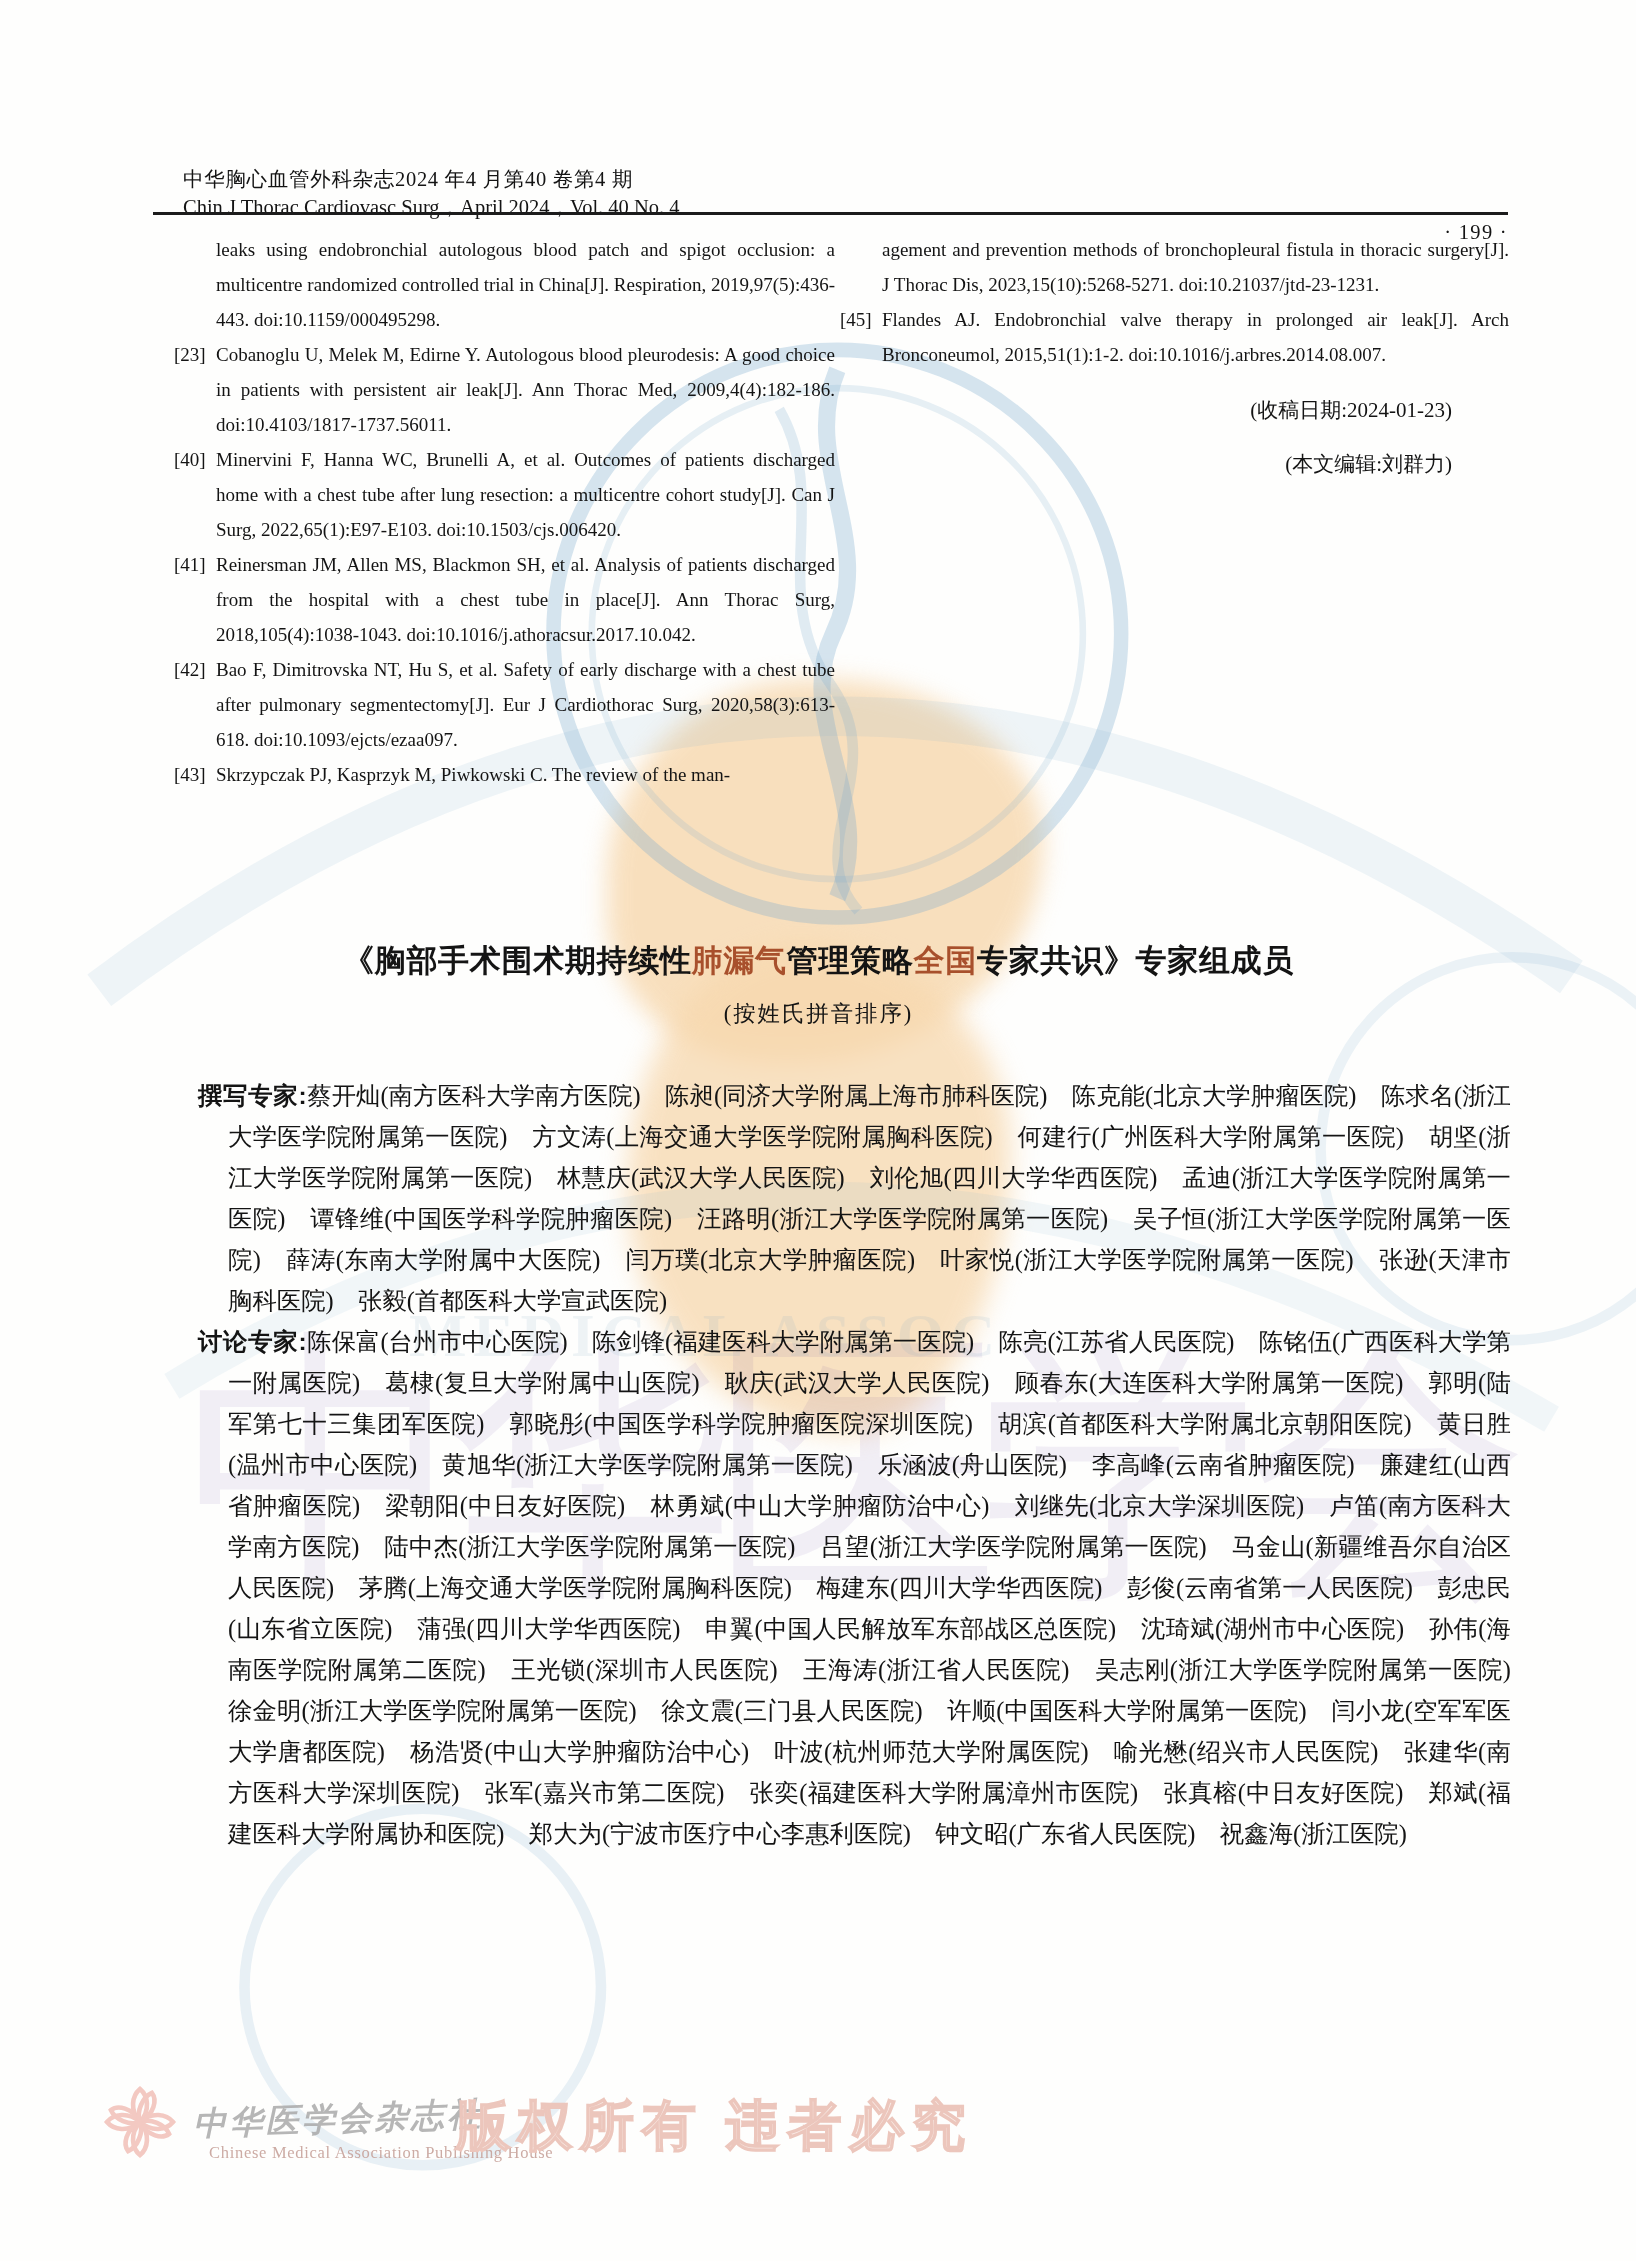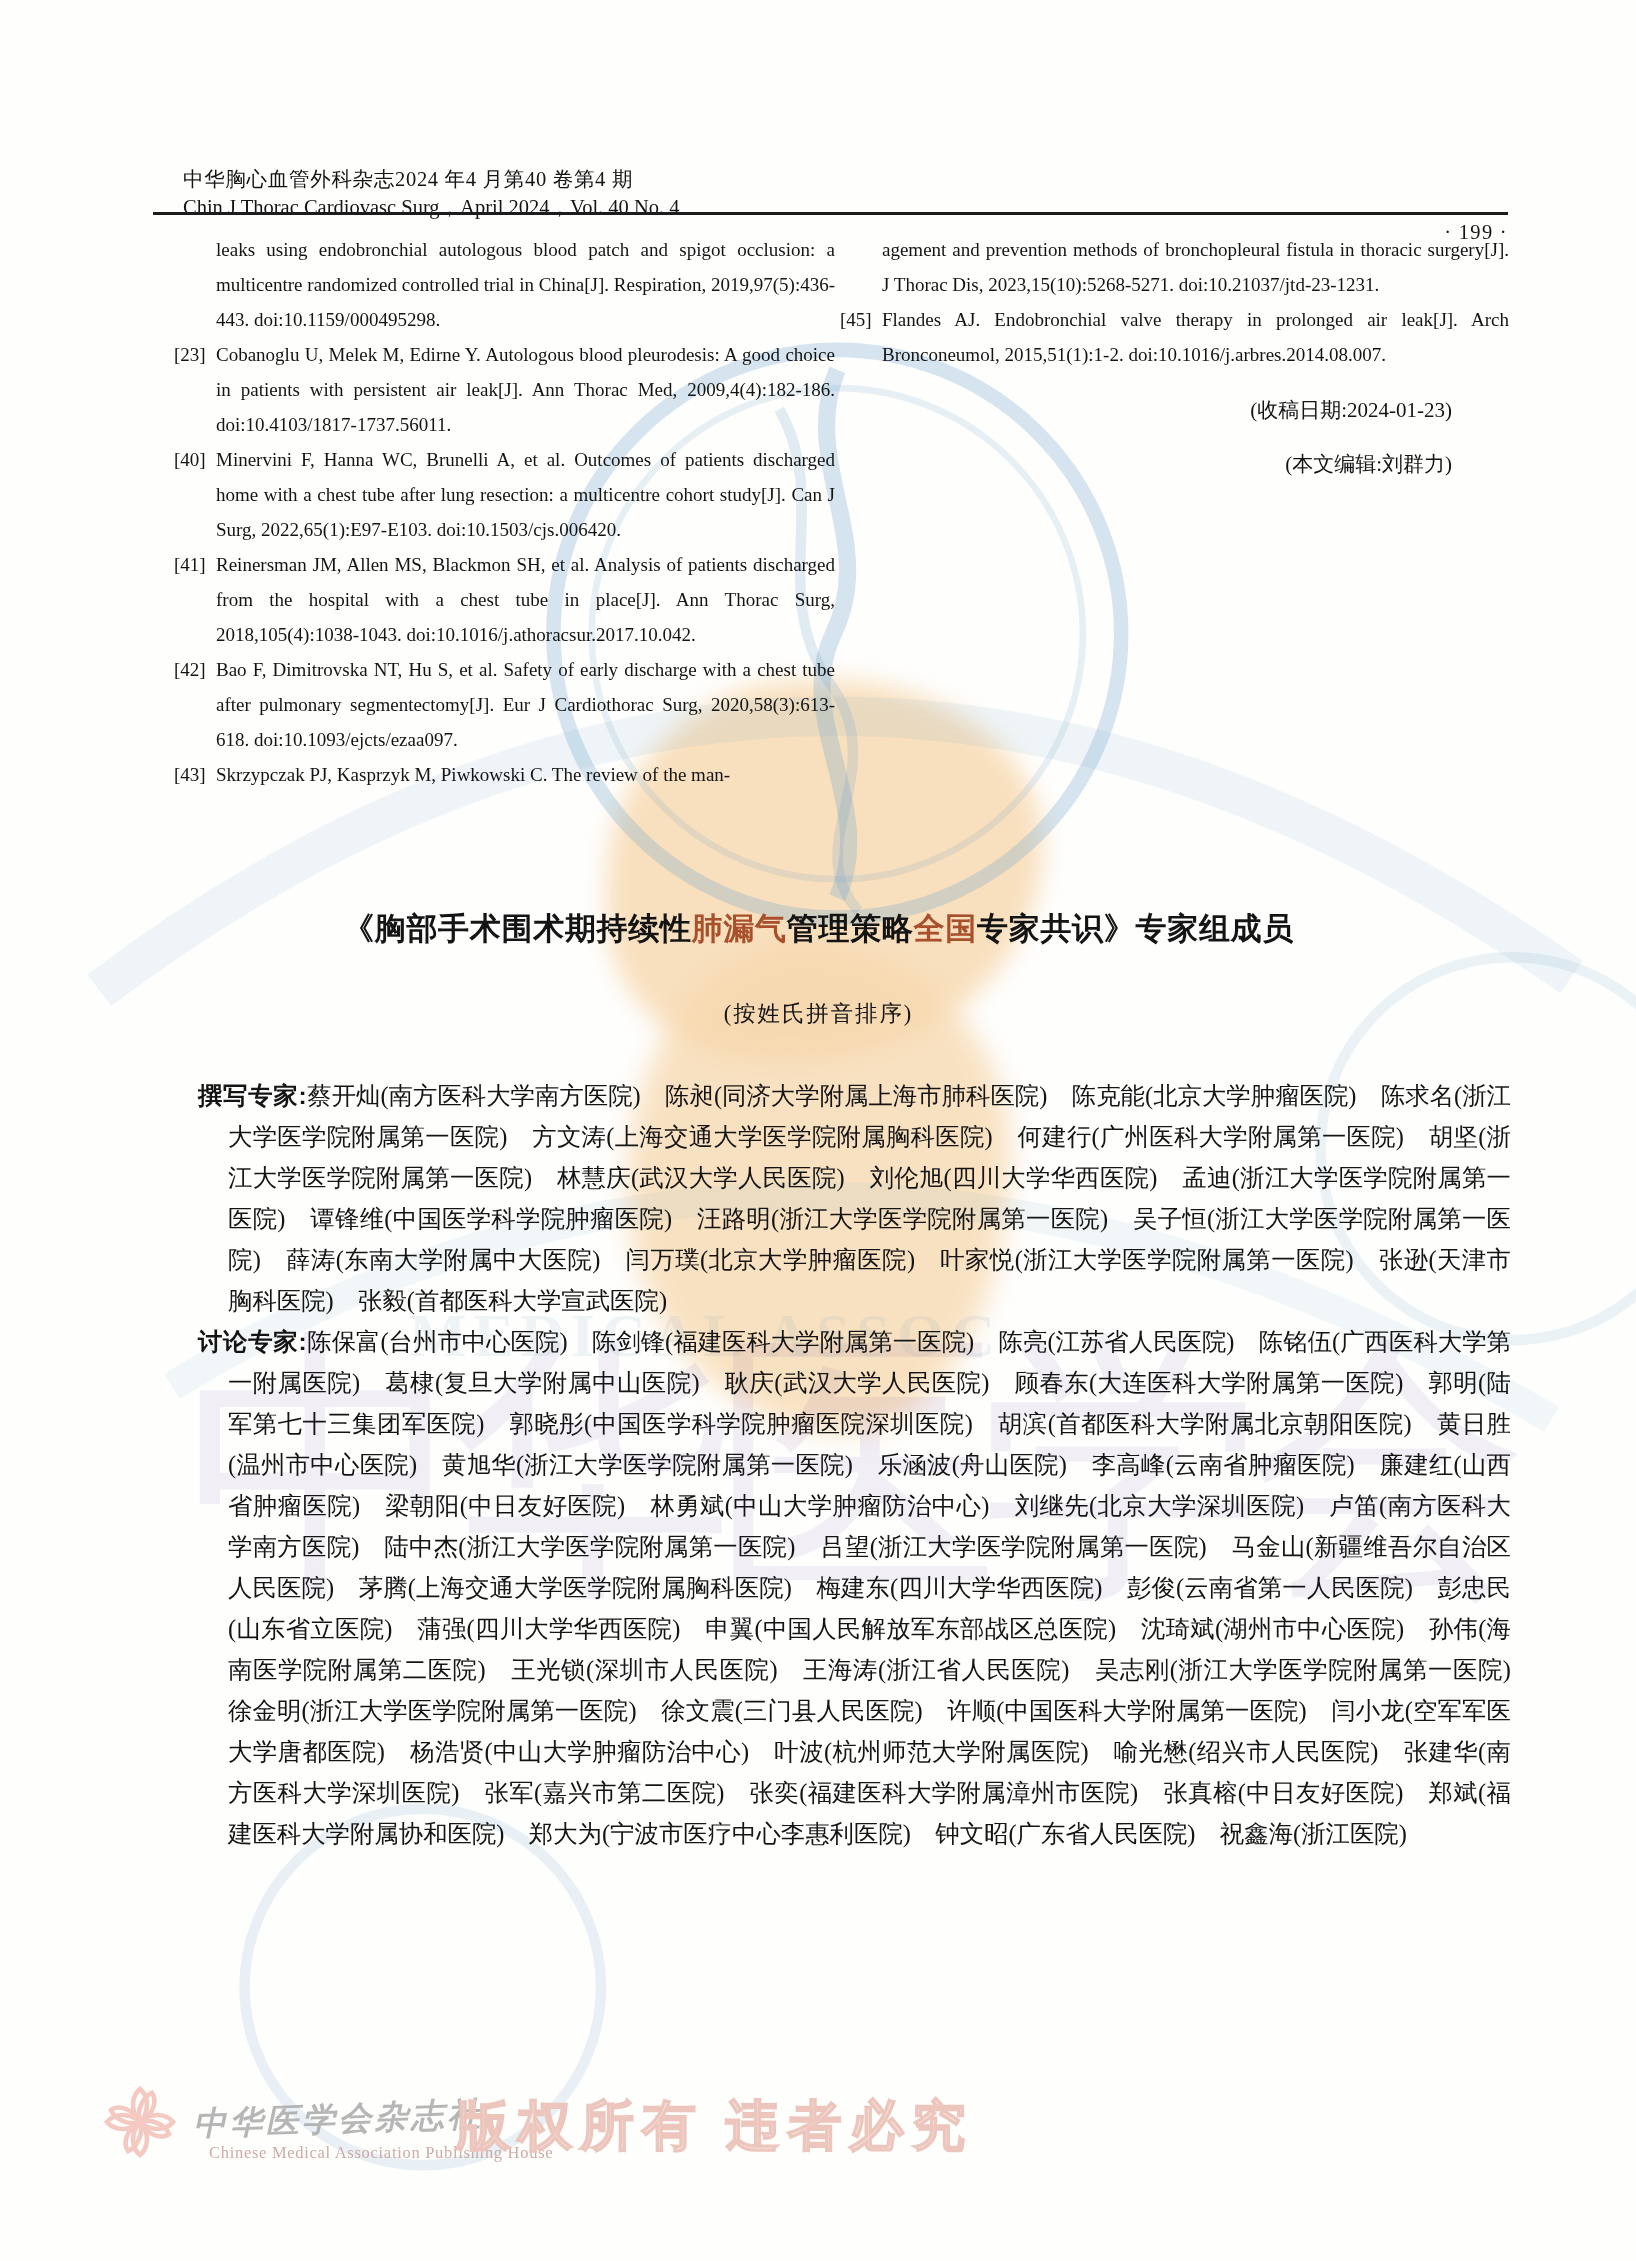--- a/index.html
+++ b/index.html
@@ -28,21 +28,21 @@
   
   .col{position:absolute;top:232px;font-size:19px;line-height:35px;text-align:justify;}
   .col-left{left:153px;width:661px;margin-left:21px;}
   .col-right{left:840px;width:669px;}
   .ref{padding-left:42px;}
   .rnum{display:inline-block;width:42px;margin-left:-42px;}
   .note{text-align:right;padding-right:57px;font-size:21px;line-height:54px;}
   .note-first{margin-top:10.6px;}
 
   
-  .section-title{position:absolute;left:0;top:908px;width:1637px;text-align:center;
+  .section-title{position:absolute;left:0;top:940px;width:1637px;text-align:center;
                  font-family:"Liberation Sans",sans-serif;font-weight:700;font-size:31px;letter-spacing:0.7px;}
   .section-title .red{color:#a8502c;}
   .section-sub{position:absolute;left:0;top:998px;width:1637px;text-align:center;font-size:22.4px;letter-spacing:2px;}
 
   .experts{position:absolute;left:228px;top:1075px;width:1283px;font-size:24.4px;line-height:41px;text-align:justify;}
   .egroup{text-indent:-30px;}
   .elabel{font-family:"Liberation Sans",sans-serif;font-weight:700;letter-spacing:0.7px;}
 
   
   .flower{position:absolute;left:103px;top:2085px;}

